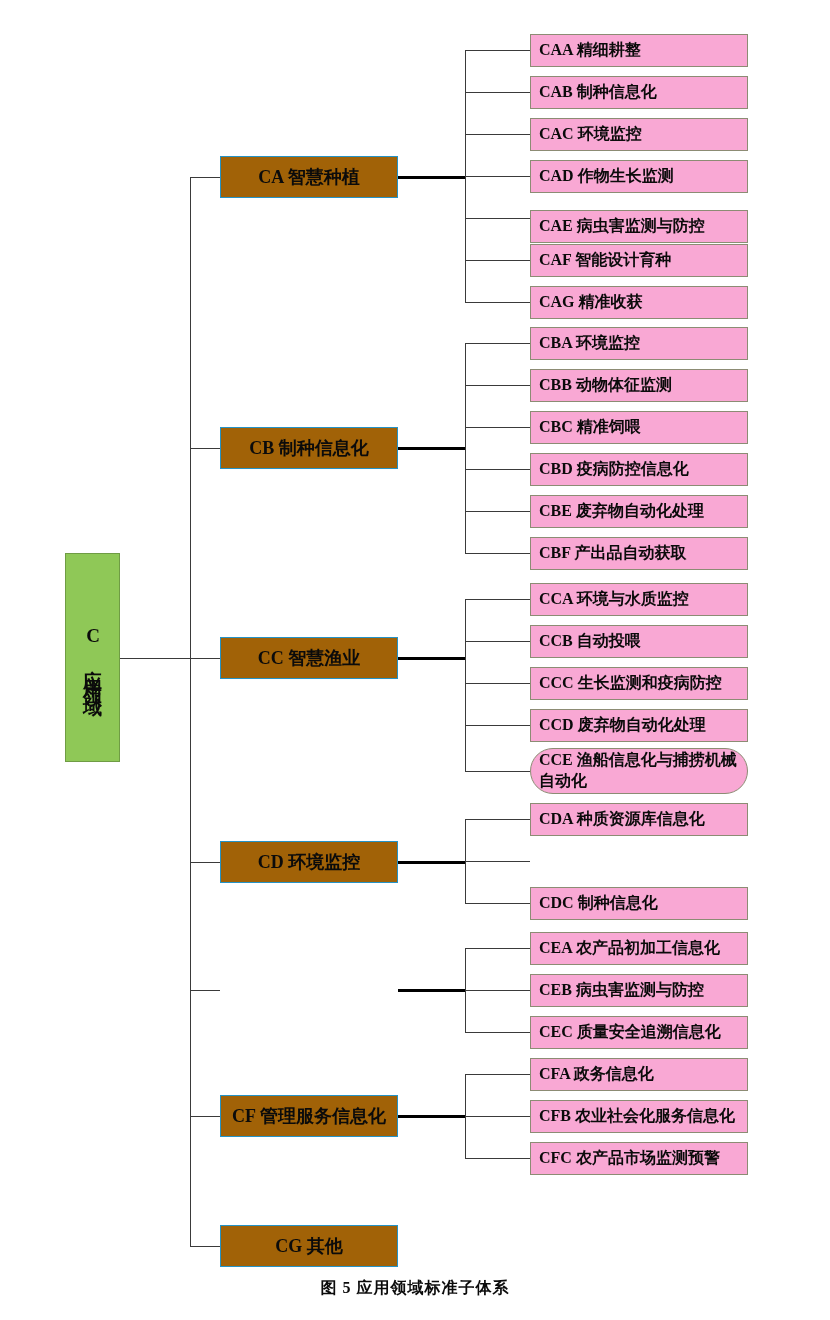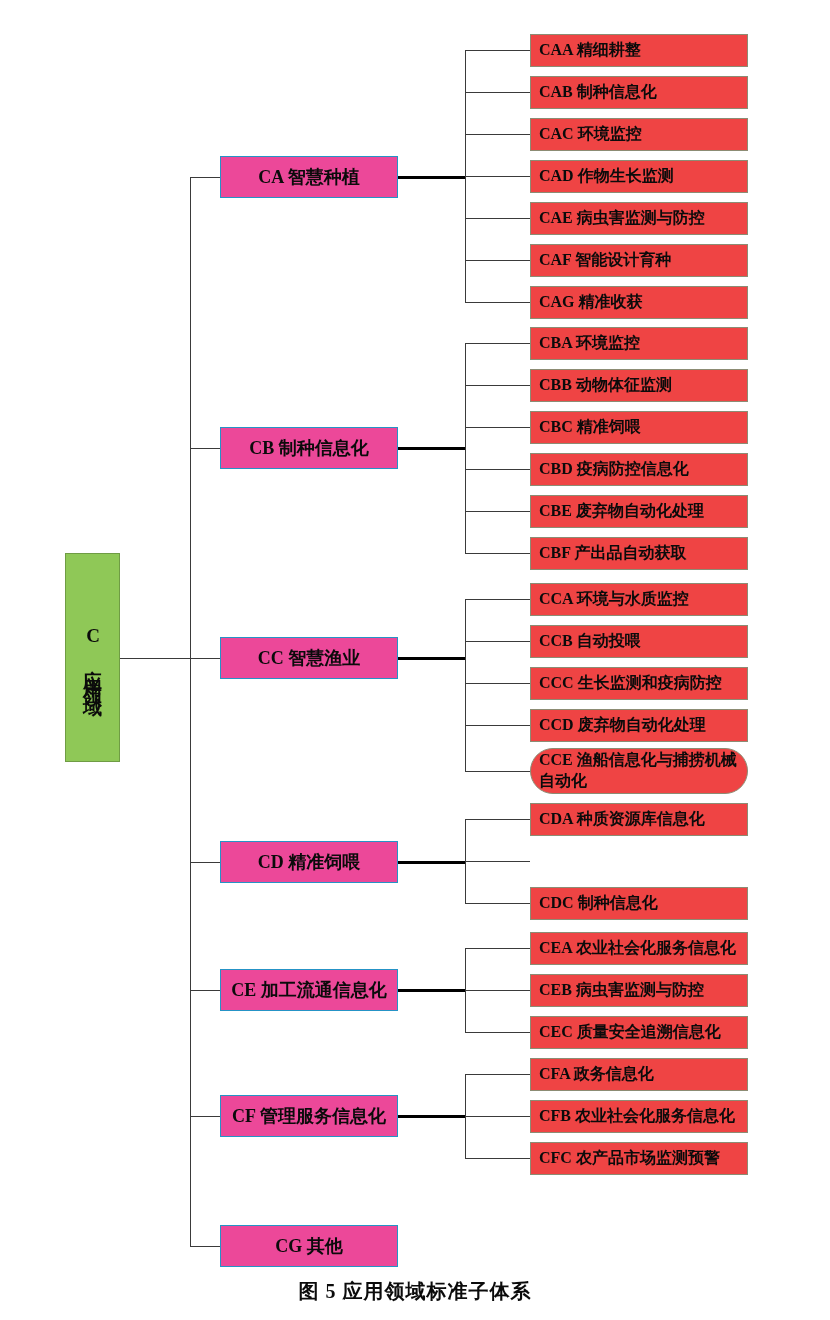--- a/index.html
+++ b/index.html
@@ -12,32 +12,32 @@
   .wires line.thick{stroke:#000000;stroke-width:3;}
   .node{position:absolute;box-sizing:border-box;display:flex;align-items:center;font-weight:bold;}
   .root{
     left:65px;top:553px;width:55px;height:209px;
     background:#8fc857;border:1px solid #6f9c44;
     justify-content:center;font-size:19px;
     writing-mode:vertical-rl;text-orientation:upright;letter-spacing:9px;
   }
   .branch{
     left:220px;width:178px;height:42px;
-    background:#ec4899;border:1px solid #2593c6;
+    background:#a16207;border:1px solid #2593c6;
     justify-content:center;font-size:18px;
   }
   .leaf{
     left:530px;width:218px;height:33px;
-    background:#ef4444;border:1px solid #8c8c74;
+    background:#f9a8d4;border:1px solid #8c8c74;
     padding:0 6px 0 8px;font-size:16px;line-height:1.3;
   }
   .leaf.tall{height:46px;border-radius:23px;}
   .caption{
     position:absolute;left:0;top:1278px;width:830px;text-align:center;
-    font-size:20px;font-weight:bold;letter-spacing:1px;
+    font-size:16px;font-weight:bold;letter-spacing:1px;
   }
 </style>
 </head>
 <body>
 
 <div class="stage">
 
   <svg class="wires" xmlns="http://www.w3.org/2000/svg" viewBox="0 0 830 1320">
     <g>
       <line x1="190" y1="177" x2="190" y2="1246"></line>
@@ -102,50 +102,49 @@
       <line x1="465" y1="1116" x2="530" y2="1116"></line>
       <line x1="465" y1="1158" x2="530" y2="1158"></line>
     </g>
   </svg>
 
   <div class="node root">C应用领域</div>
 
   <div class="node branch" style="top:156px">CA 智慧种植</div>
   <div class="node branch" style="top:427px">CB 制种信息化</div>
   <div class="node branch" style="top:637px">CC 智慧渔业</div>
-  <div class="node branch" style="top:841px">CD 精准饲喂</div>
-  <div class="node branch" style="top:969px">CE 加工流通信息化</div>
+  <div class="node branch" style="top:841px">CD 环境监控</div>
   <div class="node branch" style="top:1095px">CF 管理服务信息化</div>
   <div class="node branch" style="top:1225px">CG 其他</div>
 
   <div class="node leaf" style="top:34px">CAA 精细耕整</div>
   <div class="node leaf" style="top:76px">CAB 制种信息化</div>
   <div class="node leaf" style="top:118px">CAC 环境监控</div>
   <div class="node leaf" style="top:160px">CAD 作物生长监测</div>
-  <div class="node leaf" style="top:202px">CAE 病虫害监测与防控</div>
+  <div class="node leaf" style="top:210px">CAE 病虫害监测与防控</div>
   <div class="node leaf" style="top:244px">CAF 智能设计育种</div>
   <div class="node leaf" style="top:286px">CAG 精准收获</div>
 
   <div class="node leaf" style="top:327px">CBA 环境监控</div>
   <div class="node leaf" style="top:369px">CBB 动物体征监测</div>
   <div class="node leaf" style="top:411px">CBC 精准饲喂</div>
   <div class="node leaf" style="top:453px">CBD 疫病防控信息化</div>
   <div class="node leaf" style="top:495px">CBE 废弃物自动化处理</div>
   <div class="node leaf" style="top:537px">CBF 产出品自动获取</div>
 
   <div class="node leaf" style="top:583px">CCA 环境与水质监控</div>
   <div class="node leaf" style="top:625px">CCB 自动投喂</div>
   <div class="node leaf" style="top:667px">CCC 生长监测和疫病防控</div>
   <div class="node leaf" style="top:709px">CCD 废弃物自动化处理</div>
   <div class="node leaf tall" style="top:748px">CCE 渔船信息化与捕捞机械自动化</div>
 
   <div class="node leaf" style="top:803px">CDA 种质资源库信息化</div>
   <div class="node leaf" style="top:887px">CDC 制种信息化</div>
 
-  <div class="node leaf" style="top:932px">CEA 农业社会化服务信息化</div>
+  <div class="node leaf" style="top:932px">CEA 农产品初加工信息化</div>
   <div class="node leaf" style="top:974px">CEB 病虫害监测与防控</div>
   <div class="node leaf" style="top:1016px">CEC 质量安全追溯信息化</div>
 
   <div class="node leaf" style="top:1058px">CFA 政务信息化</div>
   <div class="node leaf" style="top:1100px">CFB 农业社会化服务信息化</div>
   <div class="node leaf" style="top:1142px">CFC 农产品市场监测预警</div>
 
   <div class="caption">图 5 应用领域标准子体系</div>
 </div>
 

